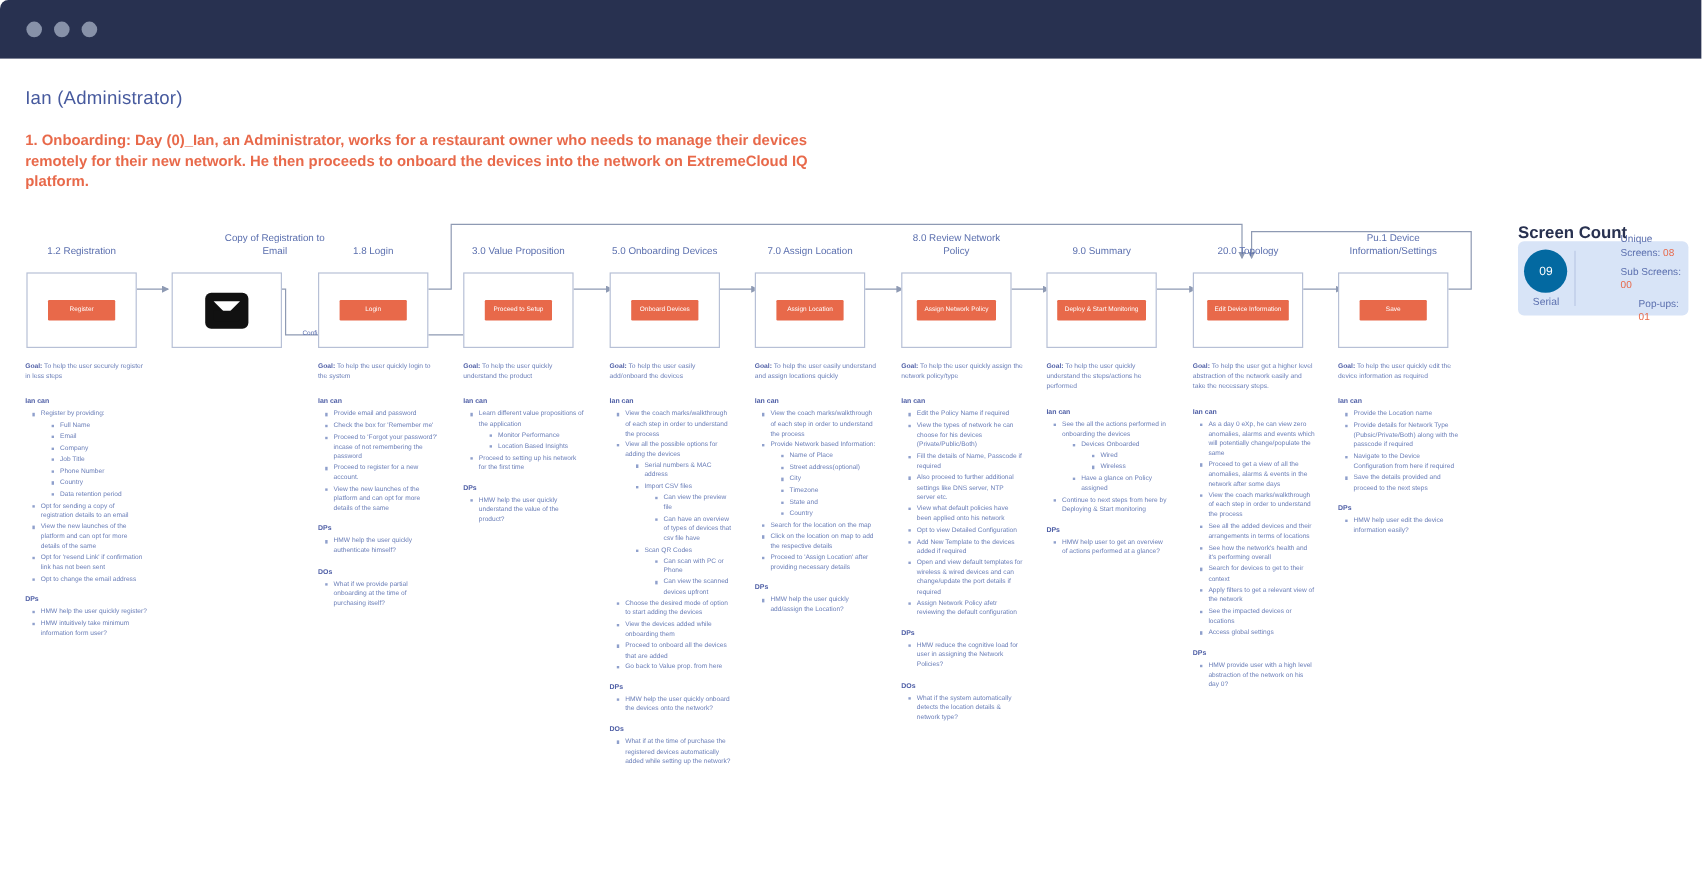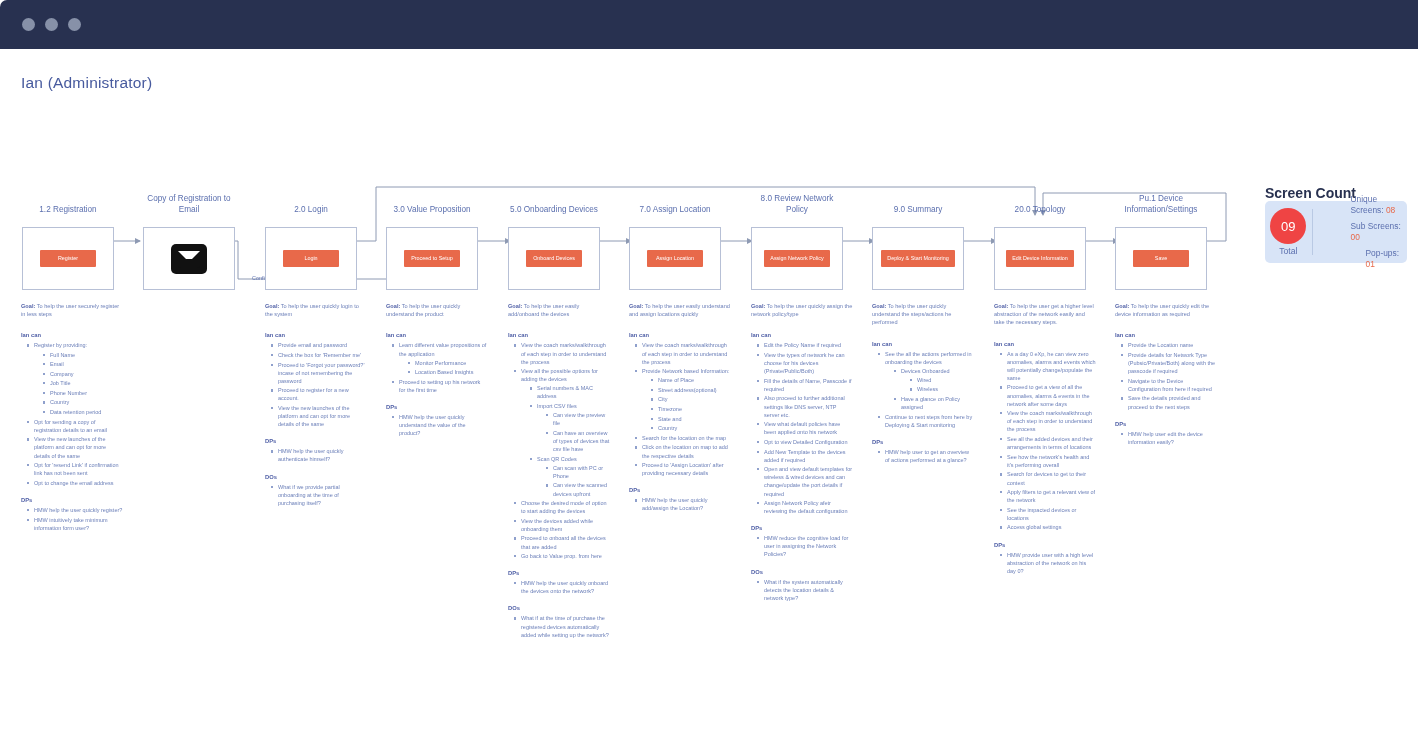--- a/index.html
+++ b/index.html
@@ -105,22 +105,22 @@
     position: absolute; left: 1265px; top: 152px;
     width: 142px; height: 62px;
     background: #d8e4f7; border-radius: 5px;
     display: flex; align-items: center;
   }
   .sc-left {
     width: 56px; text-align: center;
   }
   .sc-circle {
     width: 36px; height: 36px; border-radius: 50%;
-    background: #ef4444; color: #fff;
-    font-size: 13px; display: flex;
+    background: #0369a1; color: #fff;
+    font-size: 10px; display: flex;
     align-items: center; justify-content: center;
     margin: 0 auto 2px;
   }
   .sc-total { font-size: 8.6px; color: #5b6fae; }
   .sc-div { width: 1px; height: 46px; background: #b9c9e4; }
   .sc-right { padding-left: 9px; }
   .sc-row {
     font-size: 8.4px; color: #5b6fae; line-height: 11.5px;
     margin-bottom: 4px; max-width: 76px; margin-left: 29px;
   }
@@ -161,20 +161,21 @@
 
   <div class="titlebar">
     <span class="dot"></span>
     <span class="dot"></span>
     <span class="dot"></span>
   </div>
 
   <div class="canvas">
 
     <div class="persona-title">Ian (Administrator)</div>
+    <div class="scenario">1. Onboarding: Day (0)_Ian, an Administrator, works for a restaurant owner who needs to manage their devices remotely for their new network. He then proceeds to onboard the devices into the network on ExtremeCloud IQ platform.</div>
 
     <div class="flow">
       <svg class="flow-svg" viewBox="0 0 1240 180">
         <defs>
           <marker id="ah" markerWidth="6" markerHeight="6" refX="5" refY="3" orient="auto">
             <path d="M0,0 L6,3 L0,6 z" fill="#8e9ab3"></path>
           </marker>
         </defs>
         <g stroke="#8e9ab3" stroke-width="1" fill="none">
 
@@ -202,28 +203,28 @@
       <div class="edge-label" style="left:252px; top:96px;">Confirms the Email</div>
 
       <div class="node" style="left:22px; top:48px; width:92px;">
         <div class="node-title" style="top:-22px;">1.2 Registration</div>
         <div class="node-box">
           <div class="node-btn">Register</div>
         </div>
       </div>
 
       <div class="node" style="left:143px; top:48px; width:92px;">
-        <div class="node-title" style="top:-33px;">Copy of Registration to Email</div>
+        <div class="node-title" style="top:-33px;margin-left:40px;">Copy of Registration to Email</div>
         <div class="node-box">
           <div class="mail-icon"></div>
         </div>
       </div>
 
       <div class="node" style="left:265px; top:48px; width:92px;">
-        <div class="node-title" style="top:-22px;">2.0 Login</div>
+        <div class="node-title" style="top:-22px;">1.8 Login</div>
         <div class="node-box">
           <div class="node-btn">Login</div>
         </div>
       </div>
 
       <div class="node" style="left:386px; top:48px; width:92px;">
         <div class="node-title" style="top:-22px;">3.0 Value Proposition</div>
         <div class="node-box">
           <div class="node-btn">Proceed to Setup</div>
         </div>
@@ -269,21 +270,21 @@
         <div class="node-box">
           <div class="node-btn">Save</div>
         </div>
       </div>
     </div>
 
     <div class="sc-title">Screen Count</div>
     <div class="sc-card">
       <div class="sc-left">
         <div class="sc-circle">09</div>
-        <div class="sc-total">Total</div>
+        <div class="sc-total">Serial</div>
       </div>
       <div class="sc-div"></div>
       <div class="sc-right">
         <div class="sc-row"><span>Unique Screens:</span> <span class="sc-num">08</span></div>
         <div class="sc-row"><span>Sub Screens:</span> <span class="sc-num">00</span></div>
         <div class="sc-row"><span>Pop-ups:</span> <span class="sc-num">01</span></div>
       </div>
     </div>
 
     <div class="cols" id="cols">

